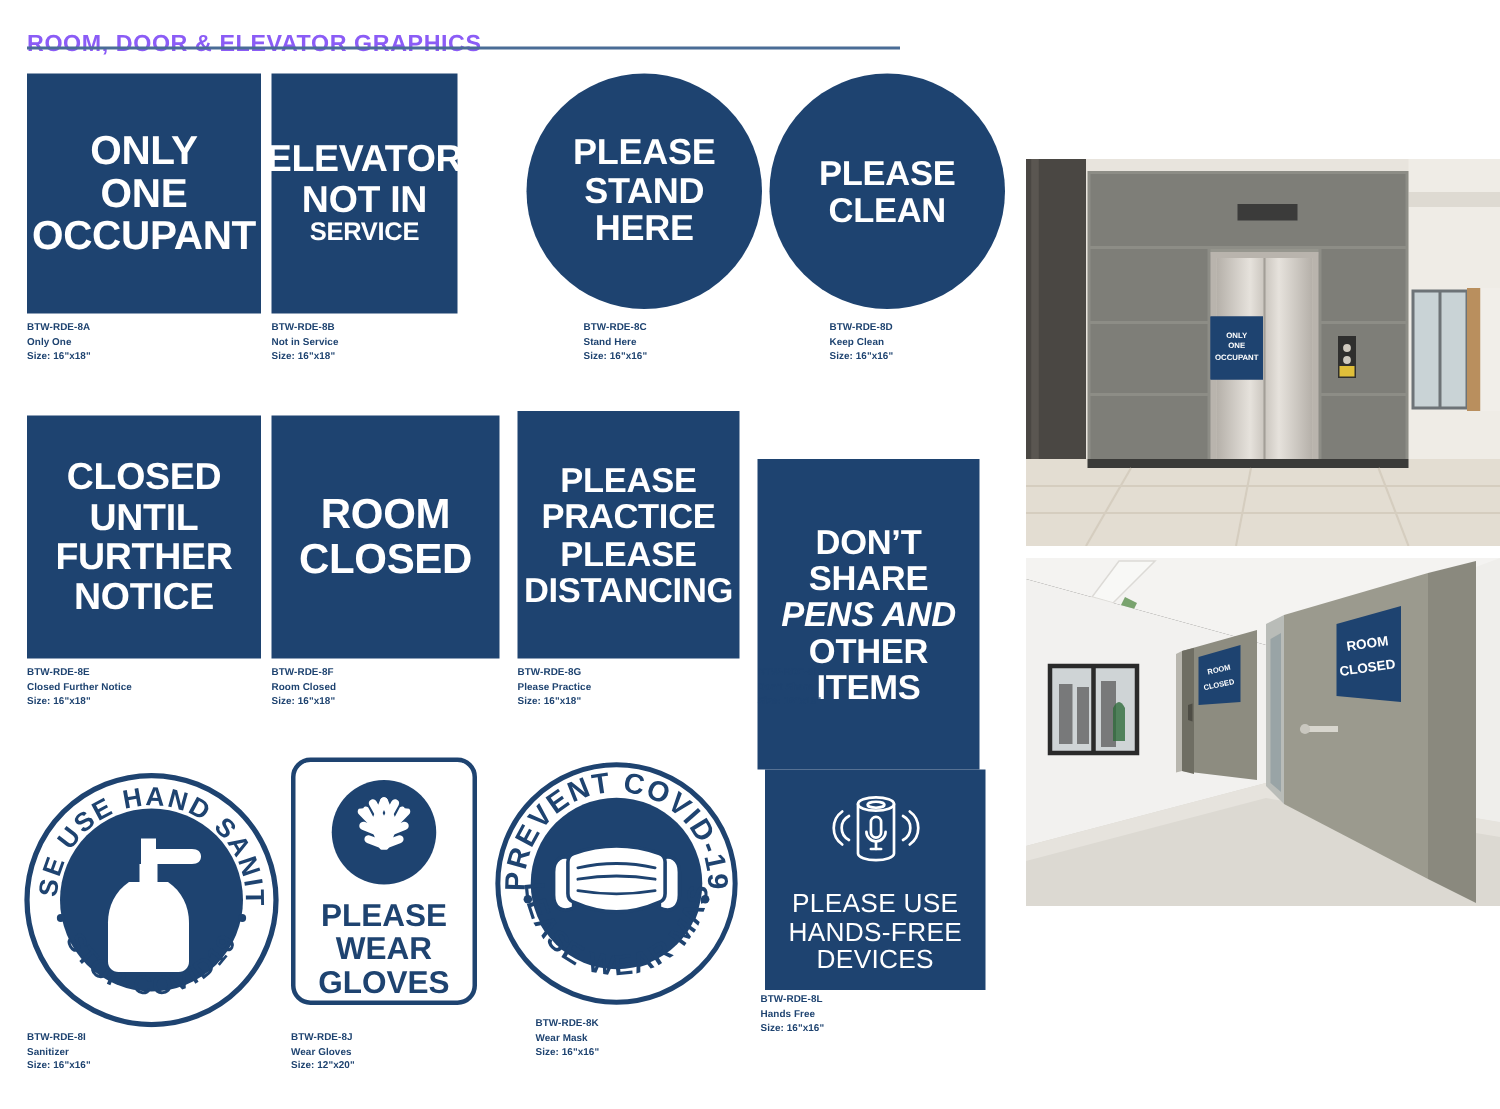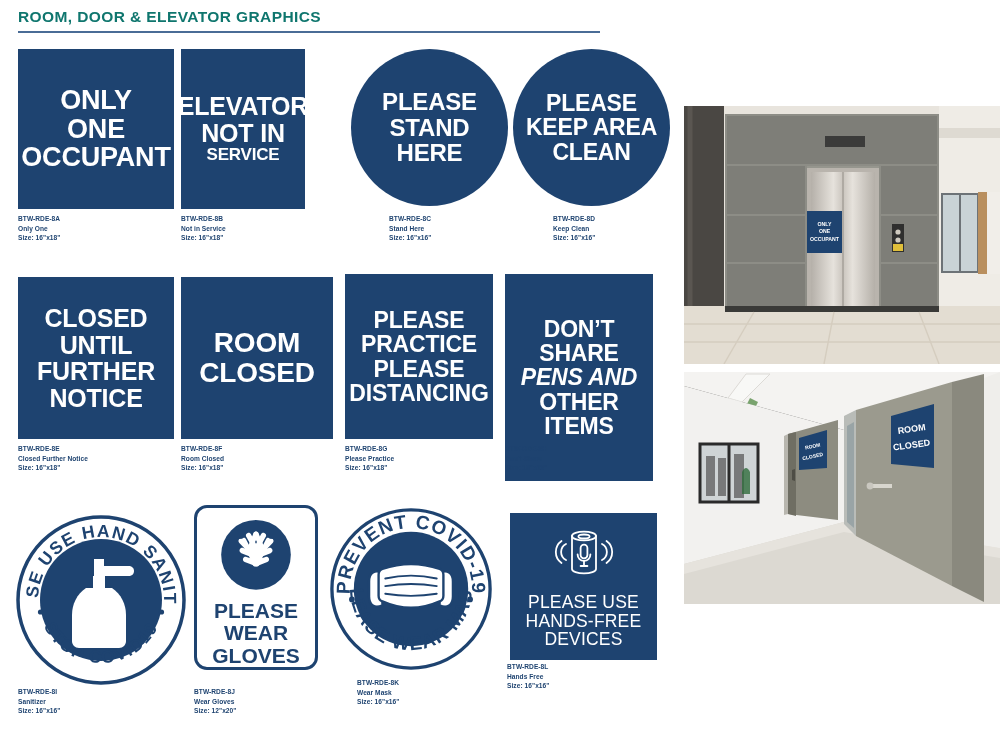--- a/index.html
+++ b/index.html
@@ -5,23 +5,23 @@
   html,body{margin:0;padding:0;}
   body{
     width:1000px;height:739px;background:#ffffff;
     font-family:"Liberation Sans","DejaVu Sans",sans-serif;
     position:relative;overflow:hidden;
   }
   #page{position:absolute;left:0;top:0;width:1000px;height:739px;}
 
   
   .page-title{
-    position:absolute;left:18px;top:8px;
+    position:absolute;left:18px;top:21px;
     font-size:15.5px;font-weight:bold;letter-spacing:.4px;
-    color:#0f766e;white-space:nowrap;
+    color:#8b5cf6;white-space:nowrap;
   }
   .title-rule{
     position:absolute;left:18px;top:31px;width:582px;height:2px;
     background:#4a6c96;
   }
 
   
   .item{position:absolute;}
   .sign{
     background:#1E4370;color:#ffffff;
@@ -104,21 +104,20 @@
   </div>
   <div class="cap" style="left:389px;top:214px;">
     <span>BTW-RDE-8C</span>
     <span>Stand Here</span>
     <span>Size: 16"x16"</span>
   </div>
 
   <div class="item" style="left:513px;top:49px;">
     <div class="sign sign-circle" style="width:157px;height:157px;">
       <span class="ln" style="font-size:23px;">PLEASE</span>
-      <span class="ln" style="font-size:23px;">KEEP AREA</span>
       <span class="ln" style="font-size:23px;">CLEAN</span>
     </div>
   </div>
   <div class="cap" style="left:553px;top:214px;">
     <span>BTW-RDE-8D</span>
     <span>Keep Clean</span>
     <span>Size: 16"x16"</span>
   </div>
 
   <div class="item" style="left:18px;top:277px;">
@@ -155,21 +154,21 @@
       <span class="ln" style="font-size:23px;">DISTANCING</span>
     </div>
   </div>
   <div class="cap" style="left:345px;top:444px;">
     <span>BTW-RDE-8G</span>
     <span>Please Practice</span>
     <span>Size: 16"x18"</span>
   </div>
 
   <div class="item" style="left:505px;top:274px;">
-    <div class="sign" style="width:148px;height:207px;">
+    <div class="sign" style="width:148px;height:207px;margin-top:32px;">
       <span class="ln" style="font-size:23px;">DON’T</span>
       <span class="ln" style="font-size:23px;">SHARE</span>
       <span class="ln" style="font-size:23px;font-style:italic;">PENS AND</span>
       <span class="ln" style="font-size:23px;">OTHER</span>
       <span class="ln" style="font-size:23px;">ITEMS</span>
     </div>
   </div>
   <div class="cap" style="left:505px;top:444px;">
     <span>BTW-RDE-8H</span>
     <span>Don't Share</span>

